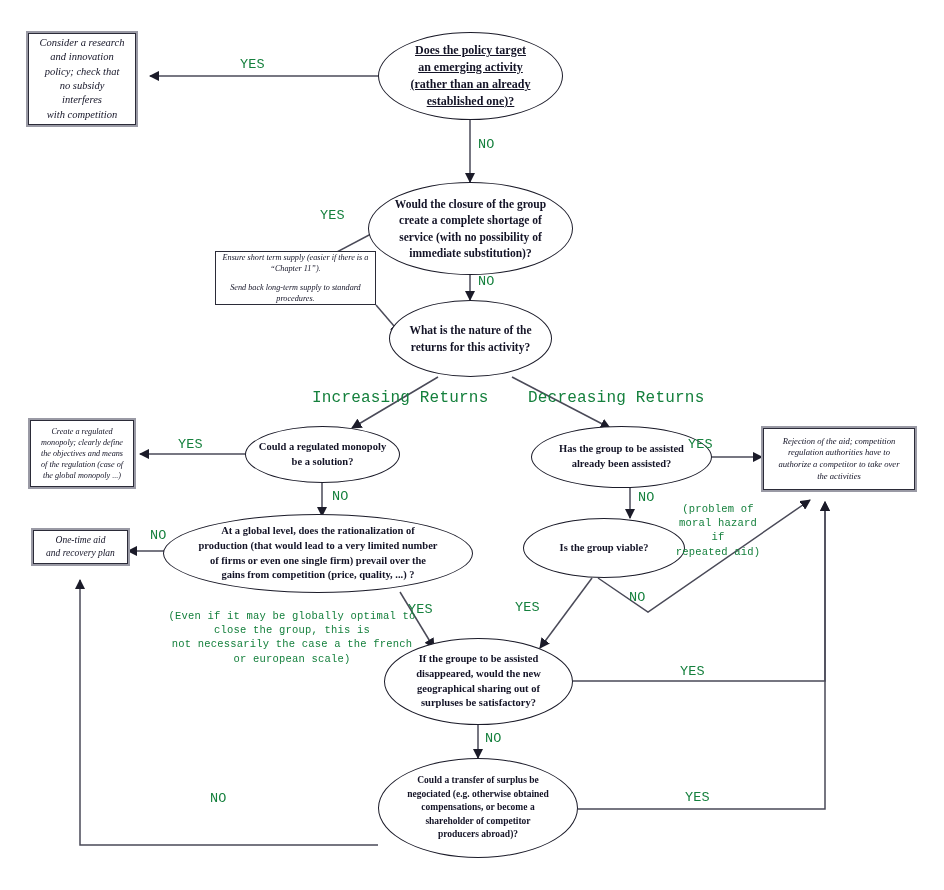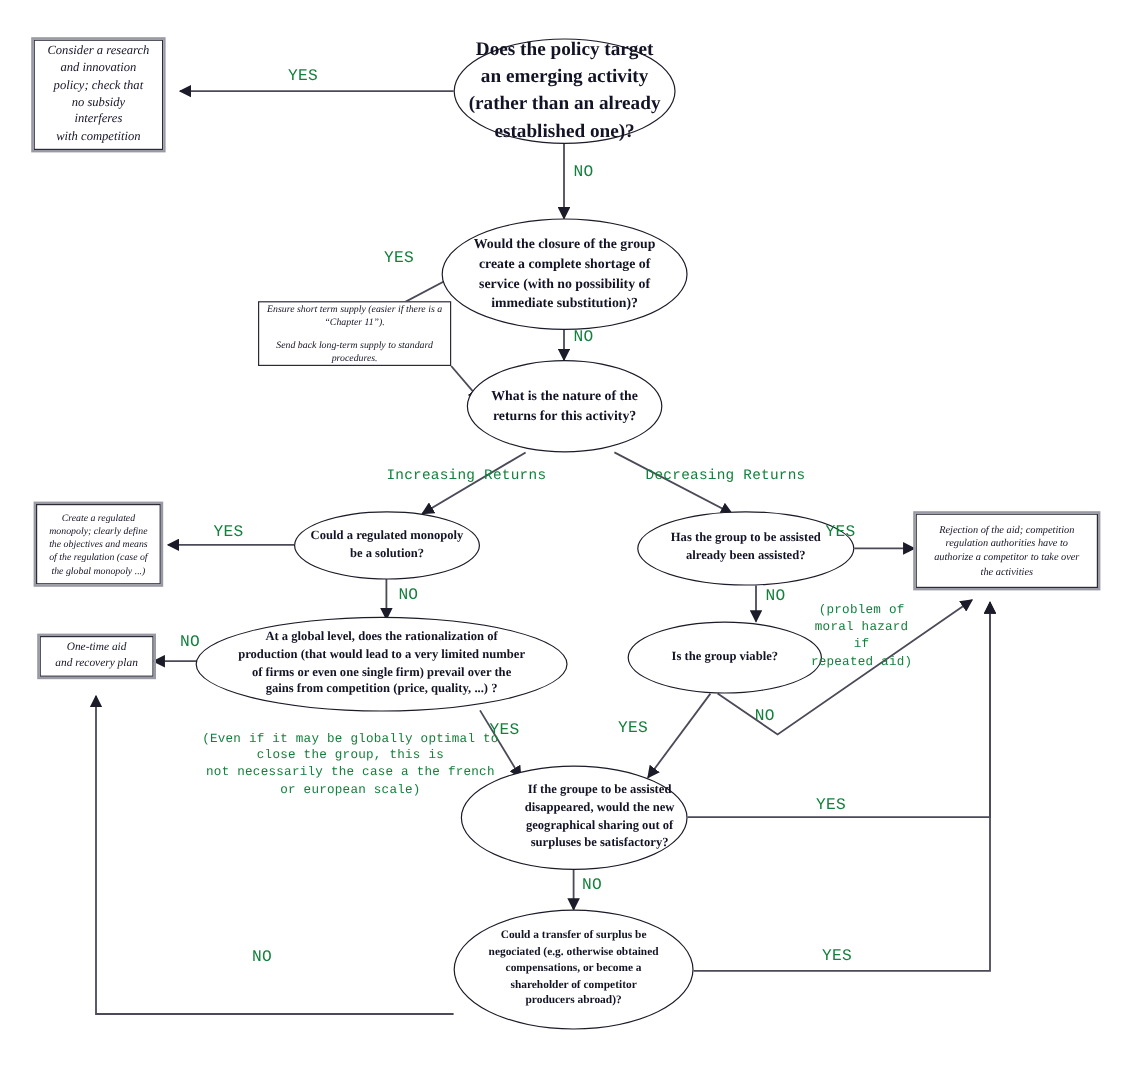--- a/index.html
+++ b/index.html
@@ -74,22 +74,21 @@
     position: absolute;
     white-space: nowrap;
     font-family: Liberation Mono, monospace;
     color: #15803d;
     letter-spacing: 0.2px;
   }
   .label.yesno {
     font-size: 13.5px;
   }
   .label.branch {
-    font-size: 12px;
-    margin-left: 10px;
+    font-size: 16px;
   }
   .label.note {
     font-size: 10.5px;
     line-height: 1.35;
     text-align: center;
     white-space: normal;
   }
   .label.sidenote {
     font-size: 10.5px;
     line-height: 1.35;
@@ -144,21 +143,21 @@
       <path d="M 478 725 L 478 758"></path>
 
       <path d="M 573 681 L 825 681 L 825 502"></path>
 
       <path d="M 578 809 L 825 809 L 825 502"></path>
 
       <path d="M 378 845 L 80 845 L 80 580"></path>
     </g>
   </svg>
 
-  <div class="node ellipse" style="left:378px; top:32px; width:185px; height:88px; font-size:16px;">
+  <div class="node ellipse" style="left:378px; top:32px; width:185px; height:88px; font-size:12px;text-decoration:underline;">
     <div class="txt">
       <div>Does the policy target</div>
       <div>an emerging activity</div>
       <div>(rather than an already</div>
       <div>established one)?</div>
     </div>
   </div>
 
   <div class="node rect heavy" style="left:28px; top:33px; width:108px; height:92px; font-size:10.5px;">
     <div class="txt">
@@ -242,21 +241,21 @@
       <div>the activities</div>
     </div>
   </div>
 
   <div class="node ellipse" style="left:523px; top:518px; width:162px; height:60px; font-size:10.5px;">
     <div class="txt">
       <div>Is the group viable?</div>
     </div>
   </div>
 
-  <div class="node ellipse" style="left:384px; top:638px; width:189px; height:87px; font-size:10.5px;justify-content:flex-end;">
+  <div class="node ellipse" style="left:384px; top:638px; width:189px; height:87px; font-size:10.5px;">
     <div class="txt">
       <div>If the groupe to be assisted</div>
       <div>disappeared, would the new</div>
       <div>geographical sharing out of</div>
       <div>surpluses be satisfactory?</div>
     </div>
   </div>
 
   <div class="node ellipse" style="left:378px; top:758px; width:200px; height:100px; font-size:9.5px;">
     <div class="txt">

